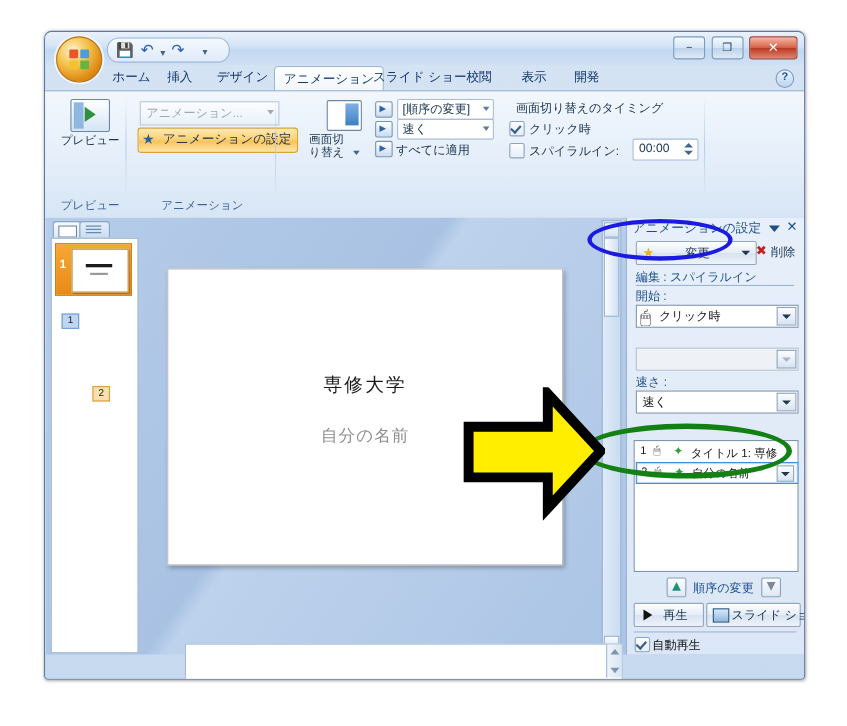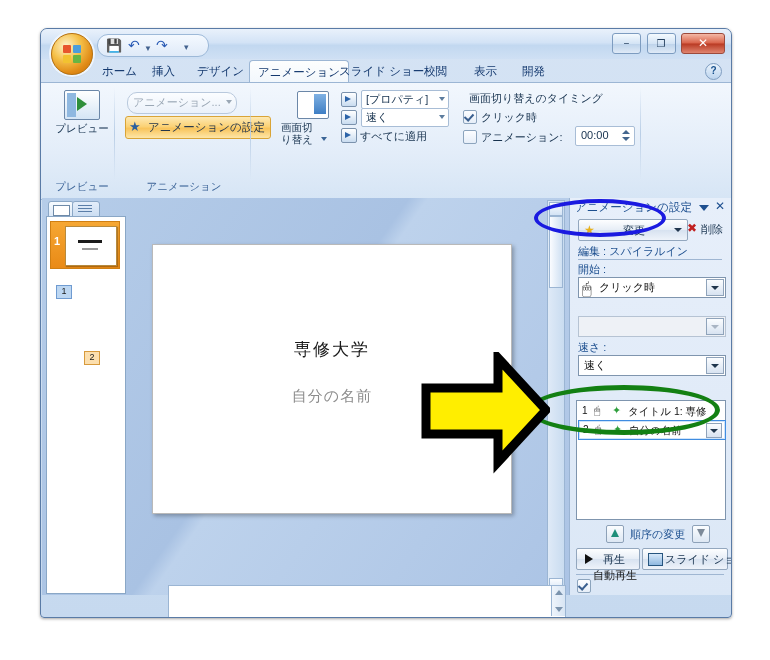--- a/index.html
+++ b/index.html
@@ -69,22 +69,22 @@
   .bigbtn{position:absolute;text-align:center;width:56px;}
   .bigbtn .ic{display:block;margin:0 auto;}
   .bigbtn .tx{display:block;font-size:10.5px;color:#16324f;margin-top:2px;line-height:12px;}
 
   .prevIcon{width:34px;height:28px;border:1px solid #6b87a8;border-radius:2px;
        background:linear-gradient(to bottom,#ffffff,#d5e5f5);position:relative;}
   .prevIcon:after{content:"";position:absolute;left:12px;top:6px;width:0;height:0;
        border-left:10px solid #2f8f3a;border-top:7px solid transparent;border-bottom:7px solid transparent;}
   .prevIcon .band{position:absolute;left:2px;top:2px;width:9px;height:24px;background:#8fb8e0;}
 
-  .galbox{position:absolute;border:1px solid #b9c9dd;border-radius:10px;height:20px;
-       background:linear-gradient(to bottom,#fbfdff,#eaf1fa);}
+  .galbox{position:absolute;border:1px solid #b9c9dd;border-radius:0;height:20px;
+       background:linear-gradient(to bottom,#fbfdff,#eaf1fa);padding-left:17px;}
   .galbox .t{position:absolute;left:5px;top:2px;font-size:11px;color:#9aa7b5;}
   .galbox .arrow{position:absolute;right:4px;top:7px;width:0;height:0;
        border-left:3.5px solid transparent;border-right:3.5px solid transparent;border-top:4px solid #9aa7b5;}
 
   .toggled{position:absolute;border:1px solid #d9a437;border-radius:3px;
        background:linear-gradient(to bottom,#fde9b4,#fbd276 45%,#f8c45c 55%,#fde6a8);
        height:21px;padding:0 5px 0 22px;font-size:11.5px;line-height:21px;color:#25364a;white-space:nowrap;}
 
   .transIcon{position:absolute;width:30px;height:26px;border:1px solid #6b87a8;border-radius:2px;
        background:#ffffff;}
@@ -302,38 +302,38 @@
           <span class="half"></span>
         </div>
         <div class="smallrow" style="left:28px;top:37px;line-height:12px;font-size:10.5px">
           <span>画面切</span><br>
           <span>り替え</span>
         </div>
         <div style="position:absolute;left:68px;top:53px;width:0;height:0;border-left:3.5px solid transparent;border-right:3.5px solid transparent;border-top:4px solid #3b6596"></div>
 
         <div class="mini" style="left:88px;top:8px"></div>
         <div class="combo" style="left:108px;top:6px;width:86px">
-          <span class="v">[プロパティ]</span>
+          <span class="v">[順序の変更]</span>
           <span class="dd"></span>
         </div>
 
         <div class="mini" style="left:88px;top:26px"></div>
         <div class="combo" style="left:108px;top:24px;width:86px">
           <span class="v">速く</span>
           <span class="dd"></span>
         </div>
 
         <div class="mini" style="left:88px;top:44px"></div>
         <div class="smallrow" style="left:107px;top:45px">すべてに適用</div>
 
         <div class="smallrow" style="left:216px;top:7px">画面切り替えのタイミング</div>
         <div class="chk on" style="left:210px;top:26px"></div>
         <div class="smallrow" style="left:228px;top:26px">クリック時</div>
         <div class="chk" style="left:210px;top:46px"></div>
-        <div class="smallrow" style="left:228px;top:46px">アニメーション:</div>
+        <div class="smallrow" style="left:228px;top:46px">スパイラルイン:</div>
         <div class="spin" style="left:322px;top:42px">
           <span class="v">00:00</span>
           <span class="up"></span>
           <span class="dn"></span>
         </div>
         <div class="sep"></div>
       </div>
     </div>
 
     <div class="workarea">
@@ -442,21 +442,21 @@
         <span style="position:absolute;left:8px;top:5px;width:0;height:0;border-left:8px solid #111;border-top:5px solid transparent;border-bottom:5px solid transparent"></span>
         <span class="lbl" style="left:26px">再生</span>
       </div>
       <div class="pbtn" style="left:72px;top:350px;width:84px">
         <span style="position:absolute;left:5px;top:4px;width:13px;height:11px;border:1px solid #26557f;background:linear-gradient(to bottom,#d7e9fa,#8fb8e0)"></span>
         <span class="lbl" style="left:22px">スライド ショー</span>
       </div>
 
       <div class="pane-rule" style="left:6px;top:376px;width:148px"></div>
       <div class="chk on" style="left:7px;top:381px"></div>
-      <div class="pane-lbl" style="left:23px;top:370px;color:#111">自動再生</div>
+      <div class="pane-lbl" style="left:23px;top:381px;color:#111">自動再生</div>
     </div>
 
     <div class="notesbox">
       <span class="sb">
         <span class="u"></span>
         <span class="d"></span>
       </span>
     </div>
 
     <div class="status">

